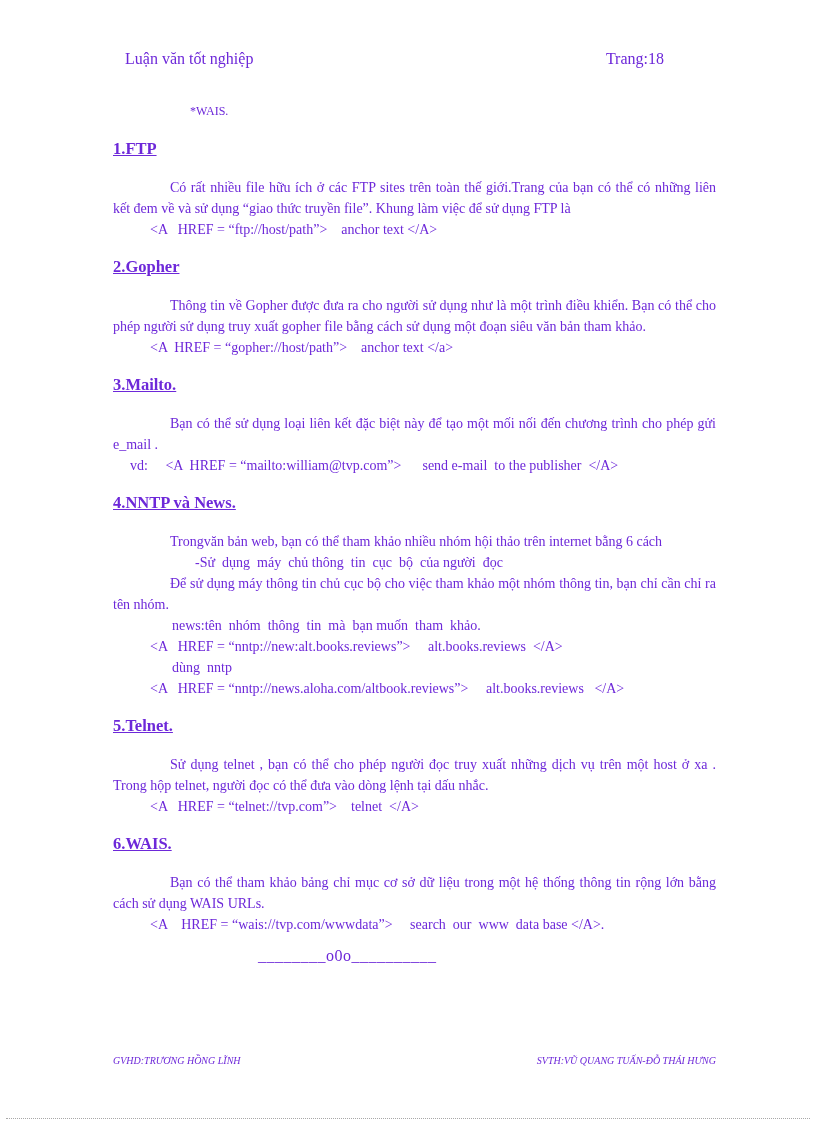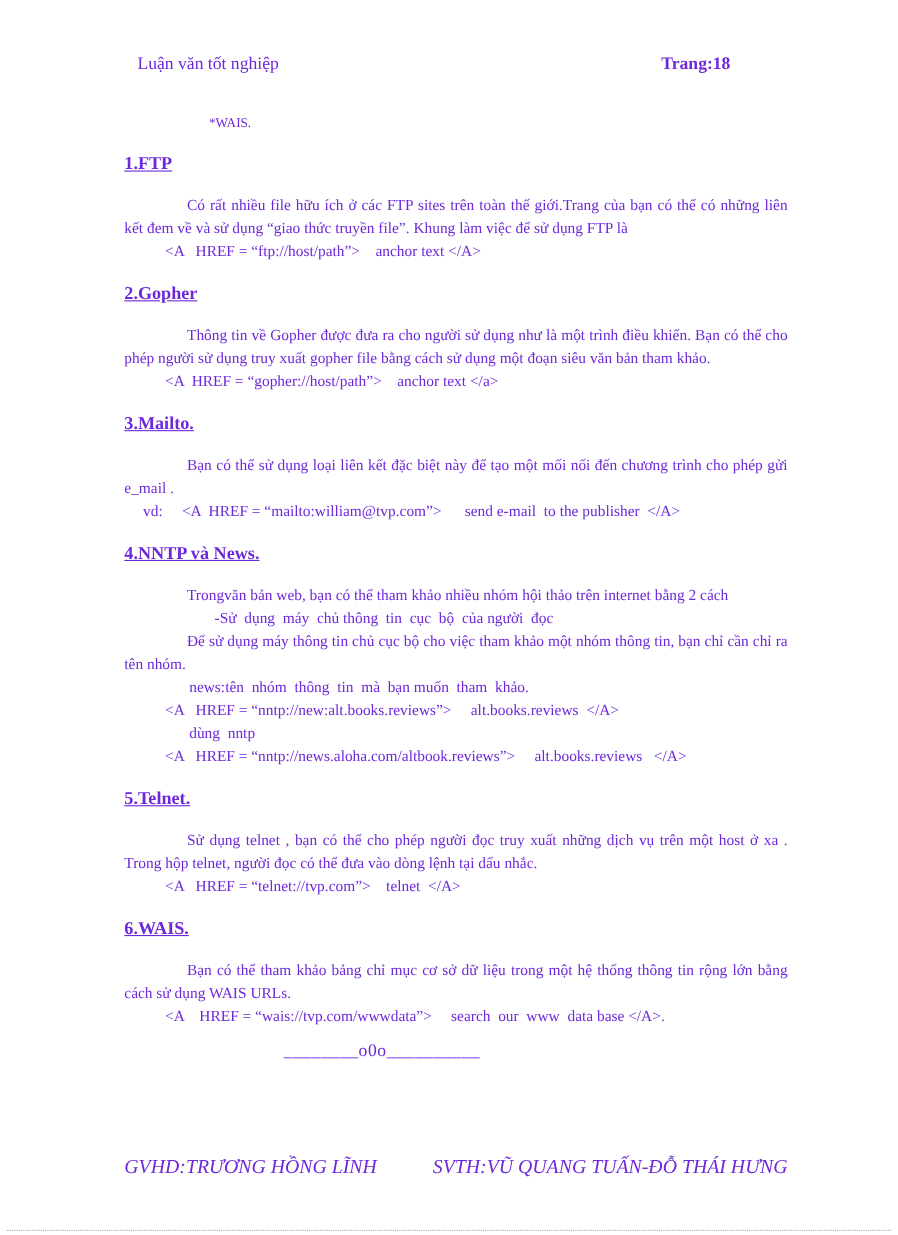--- a/index.html
+++ b/index.html
@@ -18,21 +18,21 @@
     top: 48px;
     width: 603px;
   }
   .hdr {
     display: flex;
     justify-content: space-between;
     font-size: 16px;
     line-height: 21px;
   }
   .hdr-title { padding-left: 12px; }
-  .hdr-page  { padding-right: 52px; font-weight: bold; }
+  .hdr-page  { padding-right: 52px; }
   .wais-note {
     margin-top: 32px;
     padding-left: 77px;
     font-size: 12px;
     line-height: 21px;
   }
   .doc-section { margin-top: 16px; }
   .sec-heading {
     margin: 16px 0 0 0;
     font-size: 16.5px;
@@ -60,21 +60,21 @@
     letter-spacing: 0.5px;
   }
   .footer {
     position: absolute;
     left: 113px;
     width: 603px;
     top: 1050px;
     display: flex;
     justify-content: space-between;
     font-style: italic;
-    font-size: 18px;
+    font-size: 10px;
     line-height: 21px;
     gap: 44px;
   }
   .bottom-dots {
     position: absolute;
     left: 6px;
     right: 6px;
     bottom: 4px;
     border-bottom: 1px dotted #a8a8a8;
   }
@@ -103,21 +103,21 @@
           <div class="block b-para">Thông tin về Gopher được đưa ra cho người sử dụng như là một trình điều khiển. Bạn có thể cho phép người sử dụng truy xuất gopher file bằng cách sử dụng một đoạn siêu văn bản tham khảo.</div>
           <div class="block b-code">&lt;A  HREF = “gopher://host/path”&gt;    anchor text &lt;/a&gt;</div>
         </section>
         <section class="doc-section">
           <h2 class="sec-heading">3.Mailto.</h2>
           <div class="block b-para">Bạn có thể sử dụng loại liên kết đặc biệt này để tạo một mối nối đến chương trình cho phép gửi e_mail .</div>
           <div class="block b-vd">vd:     &lt;A  HREF = “mailto:william@tvp.com”&gt;      send e-mail  to the publisher  &lt;/A&gt;</div>
         </section>
         <section class="doc-section">
           <h2 class="sec-heading">4.NNTP và News.</h2>
-          <div class="block b-para">Trongvăn bản web, bạn có thể tham khảo nhiều nhóm hội thảo trên internet bằng 2 cách</div>
+          <div class="block b-para">Trongvăn bản web, bạn có thể tham khảo nhiều nhóm hội thảo trên internet bằng 6 cách</div>
           <div class="block b-list">-Sử  dụng  máy  chủ thông  tin  cục  bộ  của người  đọc</div>
           <div class="block b-para">Để sử dụng máy thông tin chủ cục bộ cho việc tham khảo một nhóm thông tin, bạn chỉ cần chỉ ra tên nhóm.</div>
           <div class="block b-note">news:tên  nhóm  thông  tin  mà  bạn muốn  tham  khảo.</div>
           <div class="block b-code">&lt;A   HREF = “nntp://new:alt.books.reviews”&gt;     alt.books.reviews  &lt;/A&gt;</div>
           <div class="block b-note">dùng  nntp</div>
           <div class="block b-code">&lt;A   HREF = “nntp://news.aloha.com/altbook.reviews”&gt;     alt.books.reviews   &lt;/A&gt;</div>
         </section>
         <section class="doc-section">
           <h2 class="sec-heading">5.Telnet.</h2>
           <div class="block b-para">Sử dụng telnet , bạn có thể cho phép người đọc truy xuất những dịch vụ trên một host ở xa . Trong hộp telnet, người đọc có thể đưa vào dòng lệnh tại dấu nhắc.</div>

